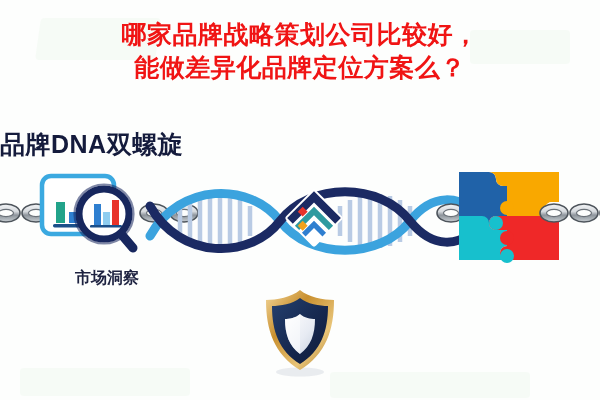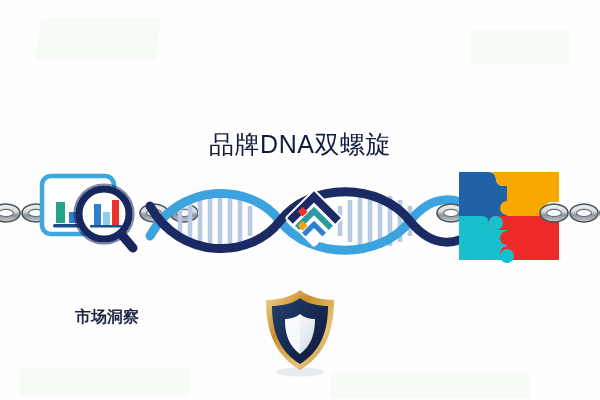--- a/index.html
+++ b/index.html
@@ -37,37 +37,36 @@
     font-size:25px;
     line-height:33px;
     letter-spacing:.5px;
     white-space:nowrap;
   }
   .title .l2{display:block;}
 
   
   .subtitle{
     position:absolute;left:0;top:128px;width:600px;
-    text-align:center;
     color:#141b3c;
-    font-weight:normal;
+    font-weight:bold;
     font-size:25px;
     letter-spacing:.5px;
   }
 
   
   .lbl{
     position:absolute;
     color:#1d2240;
     font-weight:bold;
     font-size:16px;
     text-align:center;
     white-space:nowrap;
   }
-  .lbl-left{left:32px;top:268px;width:150px;margin-top:39px;}
+  .lbl-left{left:32px;top:268px;width:150px;}
   .lbl-right{left:440px;top:268px;width:150px;}
 
   
   .chain-wrap{position:absolute;}
   .chain-left{left:-6px;top:196px;}
   .chain-mid{left:140px;top:196px;}
   .chain-right{left:540px;top:196px;}
   .chain-right2{left:437px;top:196px;}
 
   
@@ -89,20 +88,24 @@
 </head>
 <body>
 
 <div class="canvas">
 
   <div class="wm wm1"></div>
   <div class="wm wm2"></div>
   <div class="wm wm3"></div>
   <div class="wm wm4"></div>
 
+  <div class="title">
+    <span>哪家品牌战略策划公司比较好，</span>
+    <span class="l2">能做差异化品牌定位方案么？</span>
+  </div>
 
   <div class="subtitle">品牌DNA双螺旋</div>
 
   <div class="chain-wrap chain-left">
     <svg width="160" height="34" viewBox="0 0 160 34">
       <defs>
         <linearGradient id="chg" x1="0" y1="0" x2="0" y2="1">
           <stop offset="0%" stop-color="#f2f4f6"></stop>
           <stop offset="42%" stop-color="#d6dade"></stop>
           <stop offset="62%" stop-color="#8d949b"></stop>

